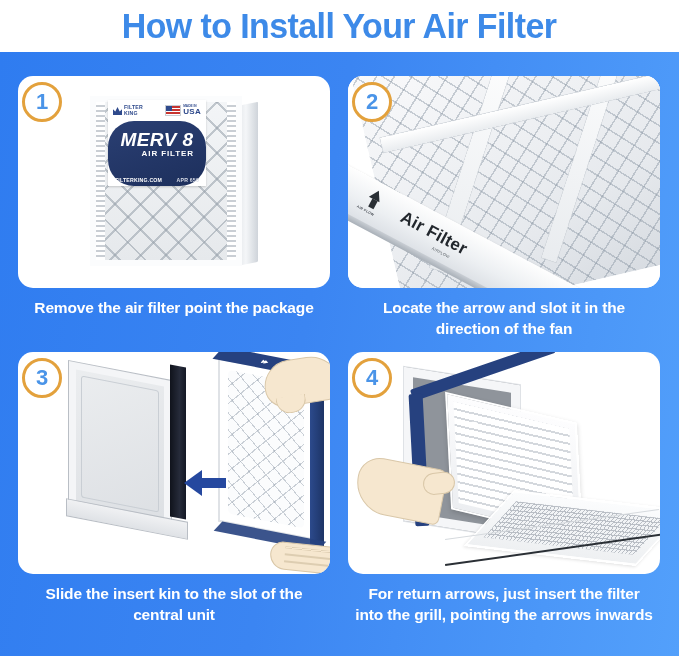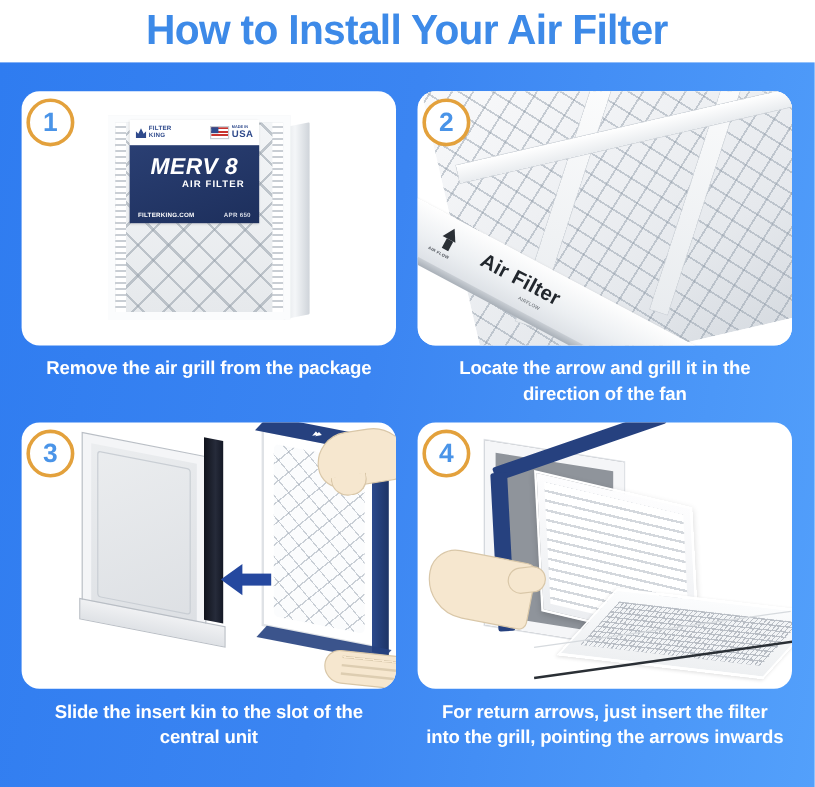--- a/index.html
+++ b/index.html
@@ -149,21 +149,21 @@
   }
   .fp-pleat-l, .fp-pleat-r {
     position: absolute; top: 0; bottom: 0; width: 9px;
     background: repeating-linear-gradient(#ffffff 0 3px, #c9ced4 3px 5px);
   }
   .fp-pleat-l { left: 0; }
   .fp-pleat-r { right: 0; }
   .fp-label {
     position: absolute;
     left: 18px; top: 4px;
-    width: 108px; height: 86px;
+    width: 98px; height: 86px;
     z-index: 3;
     background: #ffffff;
     box-shadow: 0 1px 2px rgba(0,0,0,.18);
   }
   .fp-label-top {
     height: 21px;
     display: flex;
     align-items: center;
     justify-content: space-between;
     padding: 0 5px;
@@ -197,20 +197,21 @@
   .usa-text { text-align: left; }
   .usa-made { font-size: 3.2px; line-height: 3.4px; font-weight: 700; color: #2f4a8c; }
   .usa-big  { font-size: 8px; line-height: 8.5px; font-weight: 700; color: #2f4a8c; letter-spacing: .3px; }
   .fp-label-main {
     position: relative;
     height: 65px;
     background: linear-gradient(160deg,#2a3f73,#1d2f5c);
     padding: 9px 8px 0 8px;
     box-sizing: border-box;
     color: #ffffff;
+    border-radius: 26px;
   }
   .merv {
     font-family: "Liberation Sans Narrow", "Liberation Sans", sans-serif;
     font-style: italic;
     font-weight: 700;
     font-size: 19px; line-height: 19px;
     letter-spacing: .4px;
     text-align: center;
   }
   .merv-sub {
@@ -600,21 +601,21 @@
                   <div class="fp-apr">APR 650</div>
                 </div>
               </div>
             </div>
           </div>
 
           <div class="badge">
             <span>1</span>
           </div>
         </div>
-        <div class="caption">Remove the air grill from the package</div>
+        <div class="caption">Remove the air filter point the package</div>
       </div>
 
       <div class="panel panel-2">
         <div class="card">
 
           <div class="corner-photo">
             <div class="cp-body"></div>
             <div class="cp-brace cp-b1"></div>
             <div class="cp-brace cp-b2"></div>
             <div class="cp-brace cp-b3"></div>
@@ -628,21 +629,21 @@
               <div class="cp-arrow-label">AIR FLOW</div>
               <div class="cp-text">Air Filter</div>
               <div class="cp-text-sub">AIRFLOW</div>
             </div>
           </div>
 
           <div class="badge">
             <span>2</span>
           </div>
         </div>
-        <div class="caption">Locate the arrow and grill it in the direction of the fan</div>
+        <div class="caption">Locate the arrow and slot it in the direction of the fan</div>
       </div>
 
       <div class="panel panel-3">
         <div class="card">
 
           <div class="illus">
             <div class="slot-unit"></div>
             <div class="slot-dark"></div>
             <div class="slot-base"></div>
 

